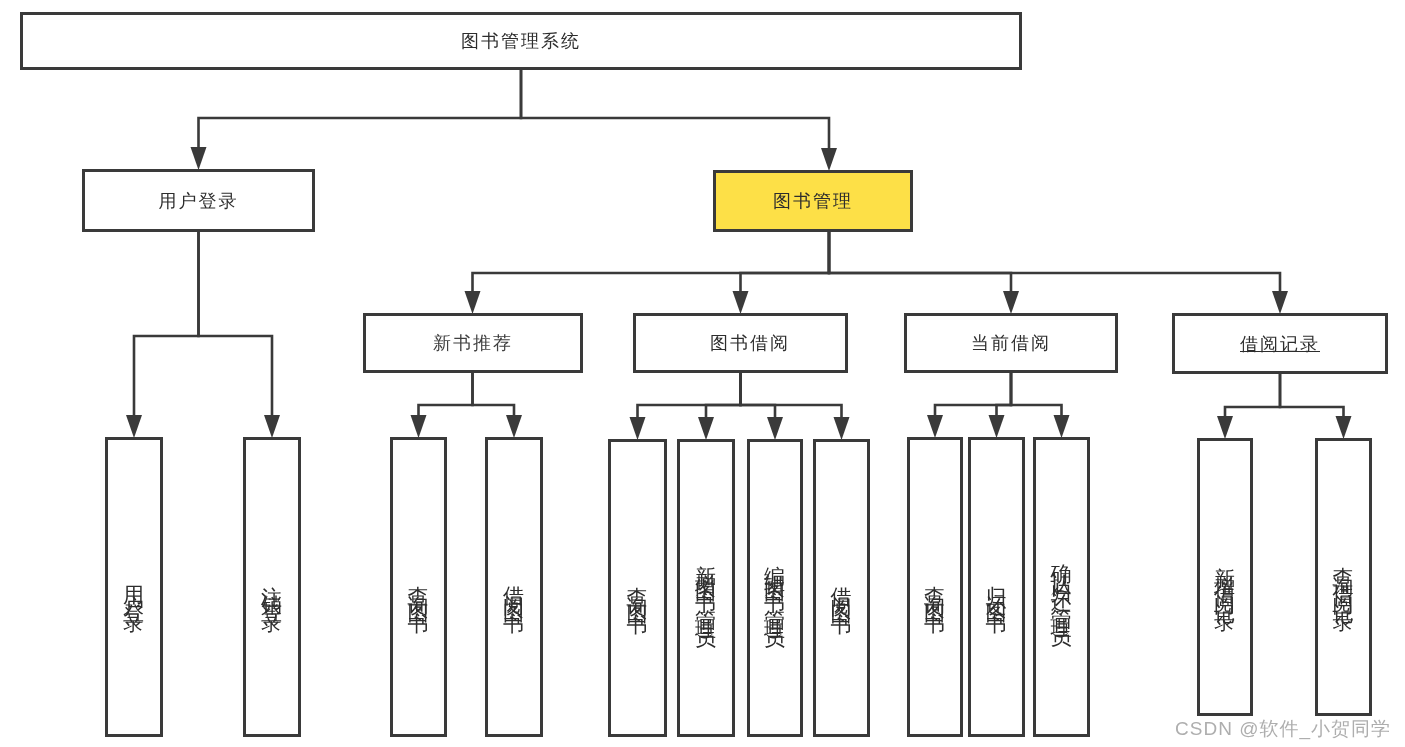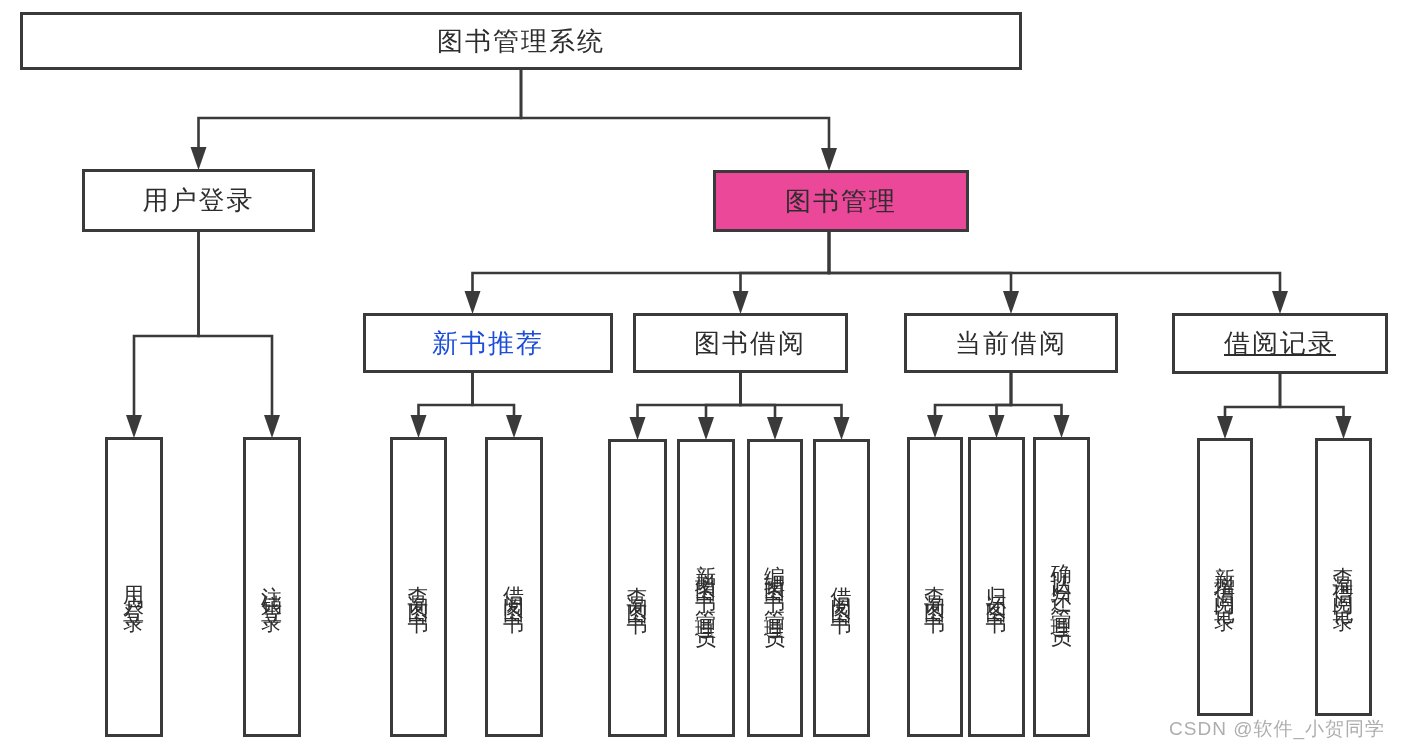--- a/index.html
+++ b/index.html
@@ -6,27 +6,27 @@
   #canvas{
     position:relative;width:1405px;height:747px;overflow:hidden;
     background:#ffffff;font-family:"Liberation Sans",sans-serif;
   }
   #edges{position:absolute;left:0;top:0;width:1405px;height:747px;}
   .node{
     position:absolute;box-sizing:border-box;background:#ffffff;
     border:3px solid #3a3a3a;display:flex;align-items:center;justify-content:center;
     color:#2d2d2d;text-align:center;
   }
-  .node.h{font-size:26px;letter-spacing:2px;}
+  .node.h{font-size:18px;letter-spacing:2px;}
   .node.v{
     writing-mode:vertical-rl;text-orientation:mixed;
     font-size:21px;letter-spacing:9px;line-height:1;
   }
   .watermark{
-    position:absolute;right:20px;bottom:5px;
+    position:absolute;right:14px;bottom:5px;
     font-size:19px;letter-spacing:1px;color:#aeaeae;
     font-family:"Liberation Sans",sans-serif;white-space:nowrap;
   }
 </style>
 </head>
 <body>
 
 <div id="canvas">
   <svg id="edges" viewBox="0 0 1405 747" xmlns="http://www.w3.org/2000/svg">
       <path d="M521 70 L521 118 L198.5 118 L198.5 151" fill="none" stroke="#3a3a3a" stroke-width="2.6"></path>
@@ -64,22 +64,22 @@
       <path d="M1011 373 L1011 405 L1061.5 405 L1061.5 419" fill="none" stroke="#3a3a3a" stroke-width="2.6"></path>
       <polygon points="1053.5,415 1069.5,415 1061.5,438" fill="#3a3a3a"></polygon>
       <path d="M1280 374 L1280 407 L1225 407 L1225 420" fill="none" stroke="#3a3a3a" stroke-width="2.6"></path>
       <polygon points="1217,416 1233,416 1225,439" fill="#3a3a3a"></polygon>
       <path d="M1280 374 L1280 407 L1343.5 407 L1343.5 420" fill="none" stroke="#3a3a3a" stroke-width="2.6"></path>
       <polygon points="1335.5,416 1351.5,416 1343.5,439" fill="#3a3a3a"></polygon>
     </svg>
   <div id="nodes">
       <div class="node h" style="left: 20px; top: 12px; width: 1002px; height: 58px; border-color: rgb(58, 58, 58); background: rgb(255, 255, 255); color: rgb(45, 45, 45);">图书管理系统</div>
       <div class="node h" style="left: 82px; top: 169px; width: 233px; height: 63px; border-color: rgb(58, 58, 58); background: rgb(255, 255, 255); color: rgb(45, 45, 45);">用户登录</div>
-      <div class="node h" style="left: 713px; top: 170px; width: 256px; height: 62px; border-color: rgb(58, 58, 58); background: #ec4899; color: rgb(45, 45, 45);">图书管理</div>
-      <div class="node h" style="left: 363px; top: 313px; width: 250px; height: 60px; border-color: rgb(58, 58, 58); background: rgb(255, 255, 255); color: #1d4ed8;">新书推荐</div>
+      <div class="node h" style="left: 713px; top: 170px; width: 200px; height: 62px; border-color: rgb(58, 58, 58); background: #fde047; color: rgb(45, 45, 45);">图书管理</div>
+      <div class="node h" style="left: 363px; top: 313px; width: 220px; height: 60px; border-color: rgb(58, 58, 58); background: rgb(255, 255, 255); color: #404040;">新书推荐</div>
       <div class="node h" style="left: 633px; top: 313px; width: 215px; height: 60px; border-color: rgb(58, 58, 58); background: rgb(255, 255, 255); color: rgb(45, 45, 45); padding-left: 19px;">图书借阅</div>
       <div class="node h" style="left: 904px; top: 313px; width: 214px; height: 60px; border-color: rgb(58, 58, 58); background: rgb(255, 255, 255); color: rgb(45, 45, 45); text-align: center;">当前借阅</div>
       <div class="node h" style="left: 1172px; top: 313px; width: 216px; height: 61px; border-color: rgb(58, 58, 58); background: rgb(255, 255, 255); color: rgb(45, 45, 45); text-decoration: underline;">借阅记录</div>
       <div class="node v" style="left: 105px; top: 437px; width: 58px; height: 300px; border-color: rgb(58, 58, 58); background: rgb(255, 255, 255); color: rgb(45, 45, 45);">用户登录</div>
       <div class="node v" style="left: 243px; top: 437px; width: 58px; height: 300px; border-color: rgb(58, 58, 58); background: rgb(255, 255, 255); color: rgb(45, 45, 45);">注销登录</div>
       <div class="node v" style="left: 390px; top: 437px; width: 57px; height: 300px; border-color: rgb(58, 58, 58); background: rgb(255, 255, 255); color: rgb(45, 45, 45);">查询图书</div>
       <div class="node v" style="left: 485px; top: 437px; width: 58px; height: 300px; border-color: rgb(58, 58, 58); background: rgb(255, 255, 255); color: rgb(45, 45, 45);">借阅图书</div>
       <div class="node v" style="left: 608px; top: 439px; width: 59px; height: 298px; border-color: rgb(58, 58, 58); background: rgb(255, 255, 255); color: rgb(45, 45, 45);">查询图书</div>
       <div class="node v" style="left: 677px; top: 439px; width: 58px; height: 298px; border-color: rgb(58, 58, 58); background: rgb(255, 255, 255); color: rgb(45, 45, 45);">新增图书（管理员）</div>
       <div class="node v" style="left: 747px; top: 439px; width: 56px; height: 298px; border-color: rgb(58, 58, 58); background: rgb(255, 255, 255); color: rgb(45, 45, 45);">编辑图书（管理员）</div>

